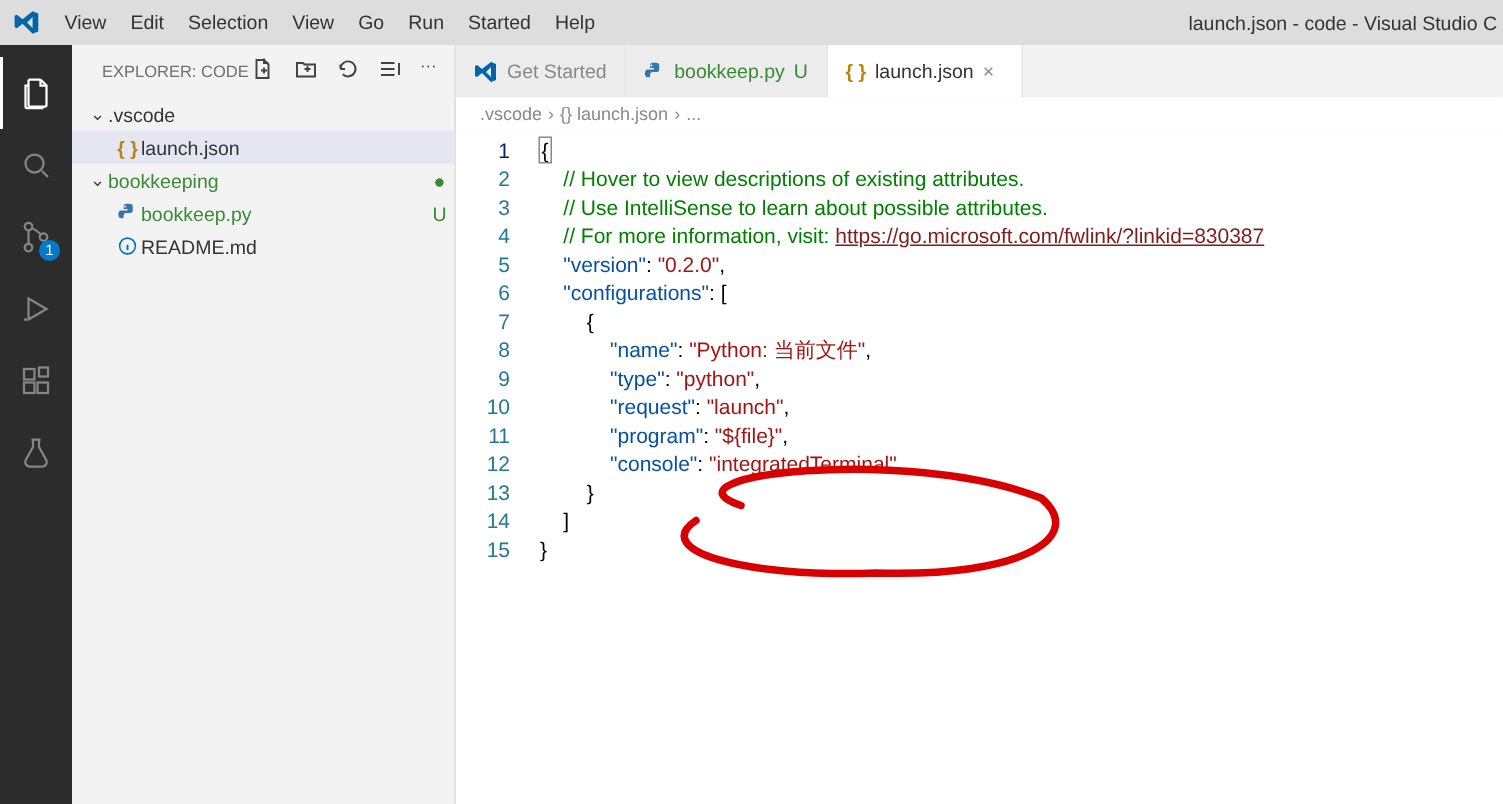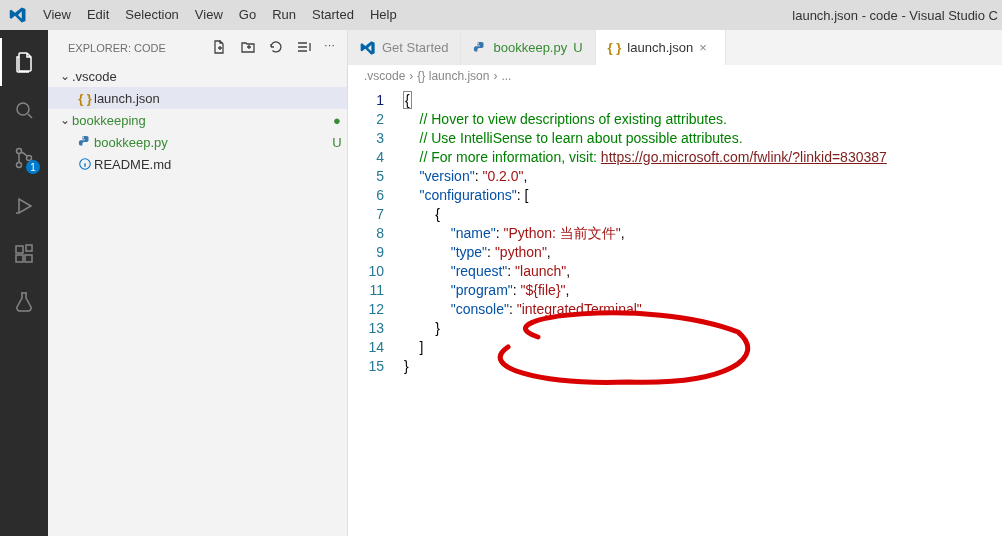--- a/index.html
+++ b/index.html
@@ -10,21 +10,21 @@
   .titlebar .menu { display:flex; }
   .titlebar .menu-item { padding:0 8px; line-height:30px; cursor:default; color:#333; }
   .titlebar .title { flex:1; text-align:right; padding-right:4px; color:#333; }
   .outer-body { flex:1; display:flex; min-height:0; }
   .activity { width:48px; background:#2c2c2c; display:flex; flex-direction:column; align-items:center; padding-top:8px; }
   .act-item { width:48px; height:48px; display:flex; align-items:center; justify-content:center; position:relative; }
   .act-item.active { border-left:2px solid #fff; }
   .act-item svg { stroke:#858585; fill:none; stroke-width:1.5; }
   .act-item.active svg { stroke:#fff; }
   .badge { position:absolute; bottom:8px; right:8px; background:#007acc; color:#fff; border-radius:50%; width:14px; height:14px; font-size:10px; display:flex; align-items:center; justify-content:center; }
-  .sidebar { width:300px; background:#f3f3f3; display:flex; flex-direction:column; border-right:1px solid #e0e0e0; }
+  .sidebar { width:256px; background:#f3f3f3; display:flex; flex-direction:column; border-right:1px solid #e0e0e0; }
   .sb-header { height:35px; display:flex; align-items:center; padding:0 12px 0 20px; color:#6f6f6f; font-size:11px; }
   .sb-header-title { flex:1; }
   .sb-header-actions { display:flex; gap:12px; color:#424242; }
   .sb-header-actions svg { stroke:#424242; fill:none; stroke-width:1.3; }
   .tree { font-size:13px; }
   .tree-row { display:flex; align-items:center; height:22px; padding-left:12px; }
   .tree-row.active { background:#e4e6f1; }
   .tree-row .arrow { width:12px; color:#424242; font-size:12px; }
   .tree-row .file-ico { width:18px; display:flex; justify-content:center; }
   .tree-row .lbl { flex:1; }

